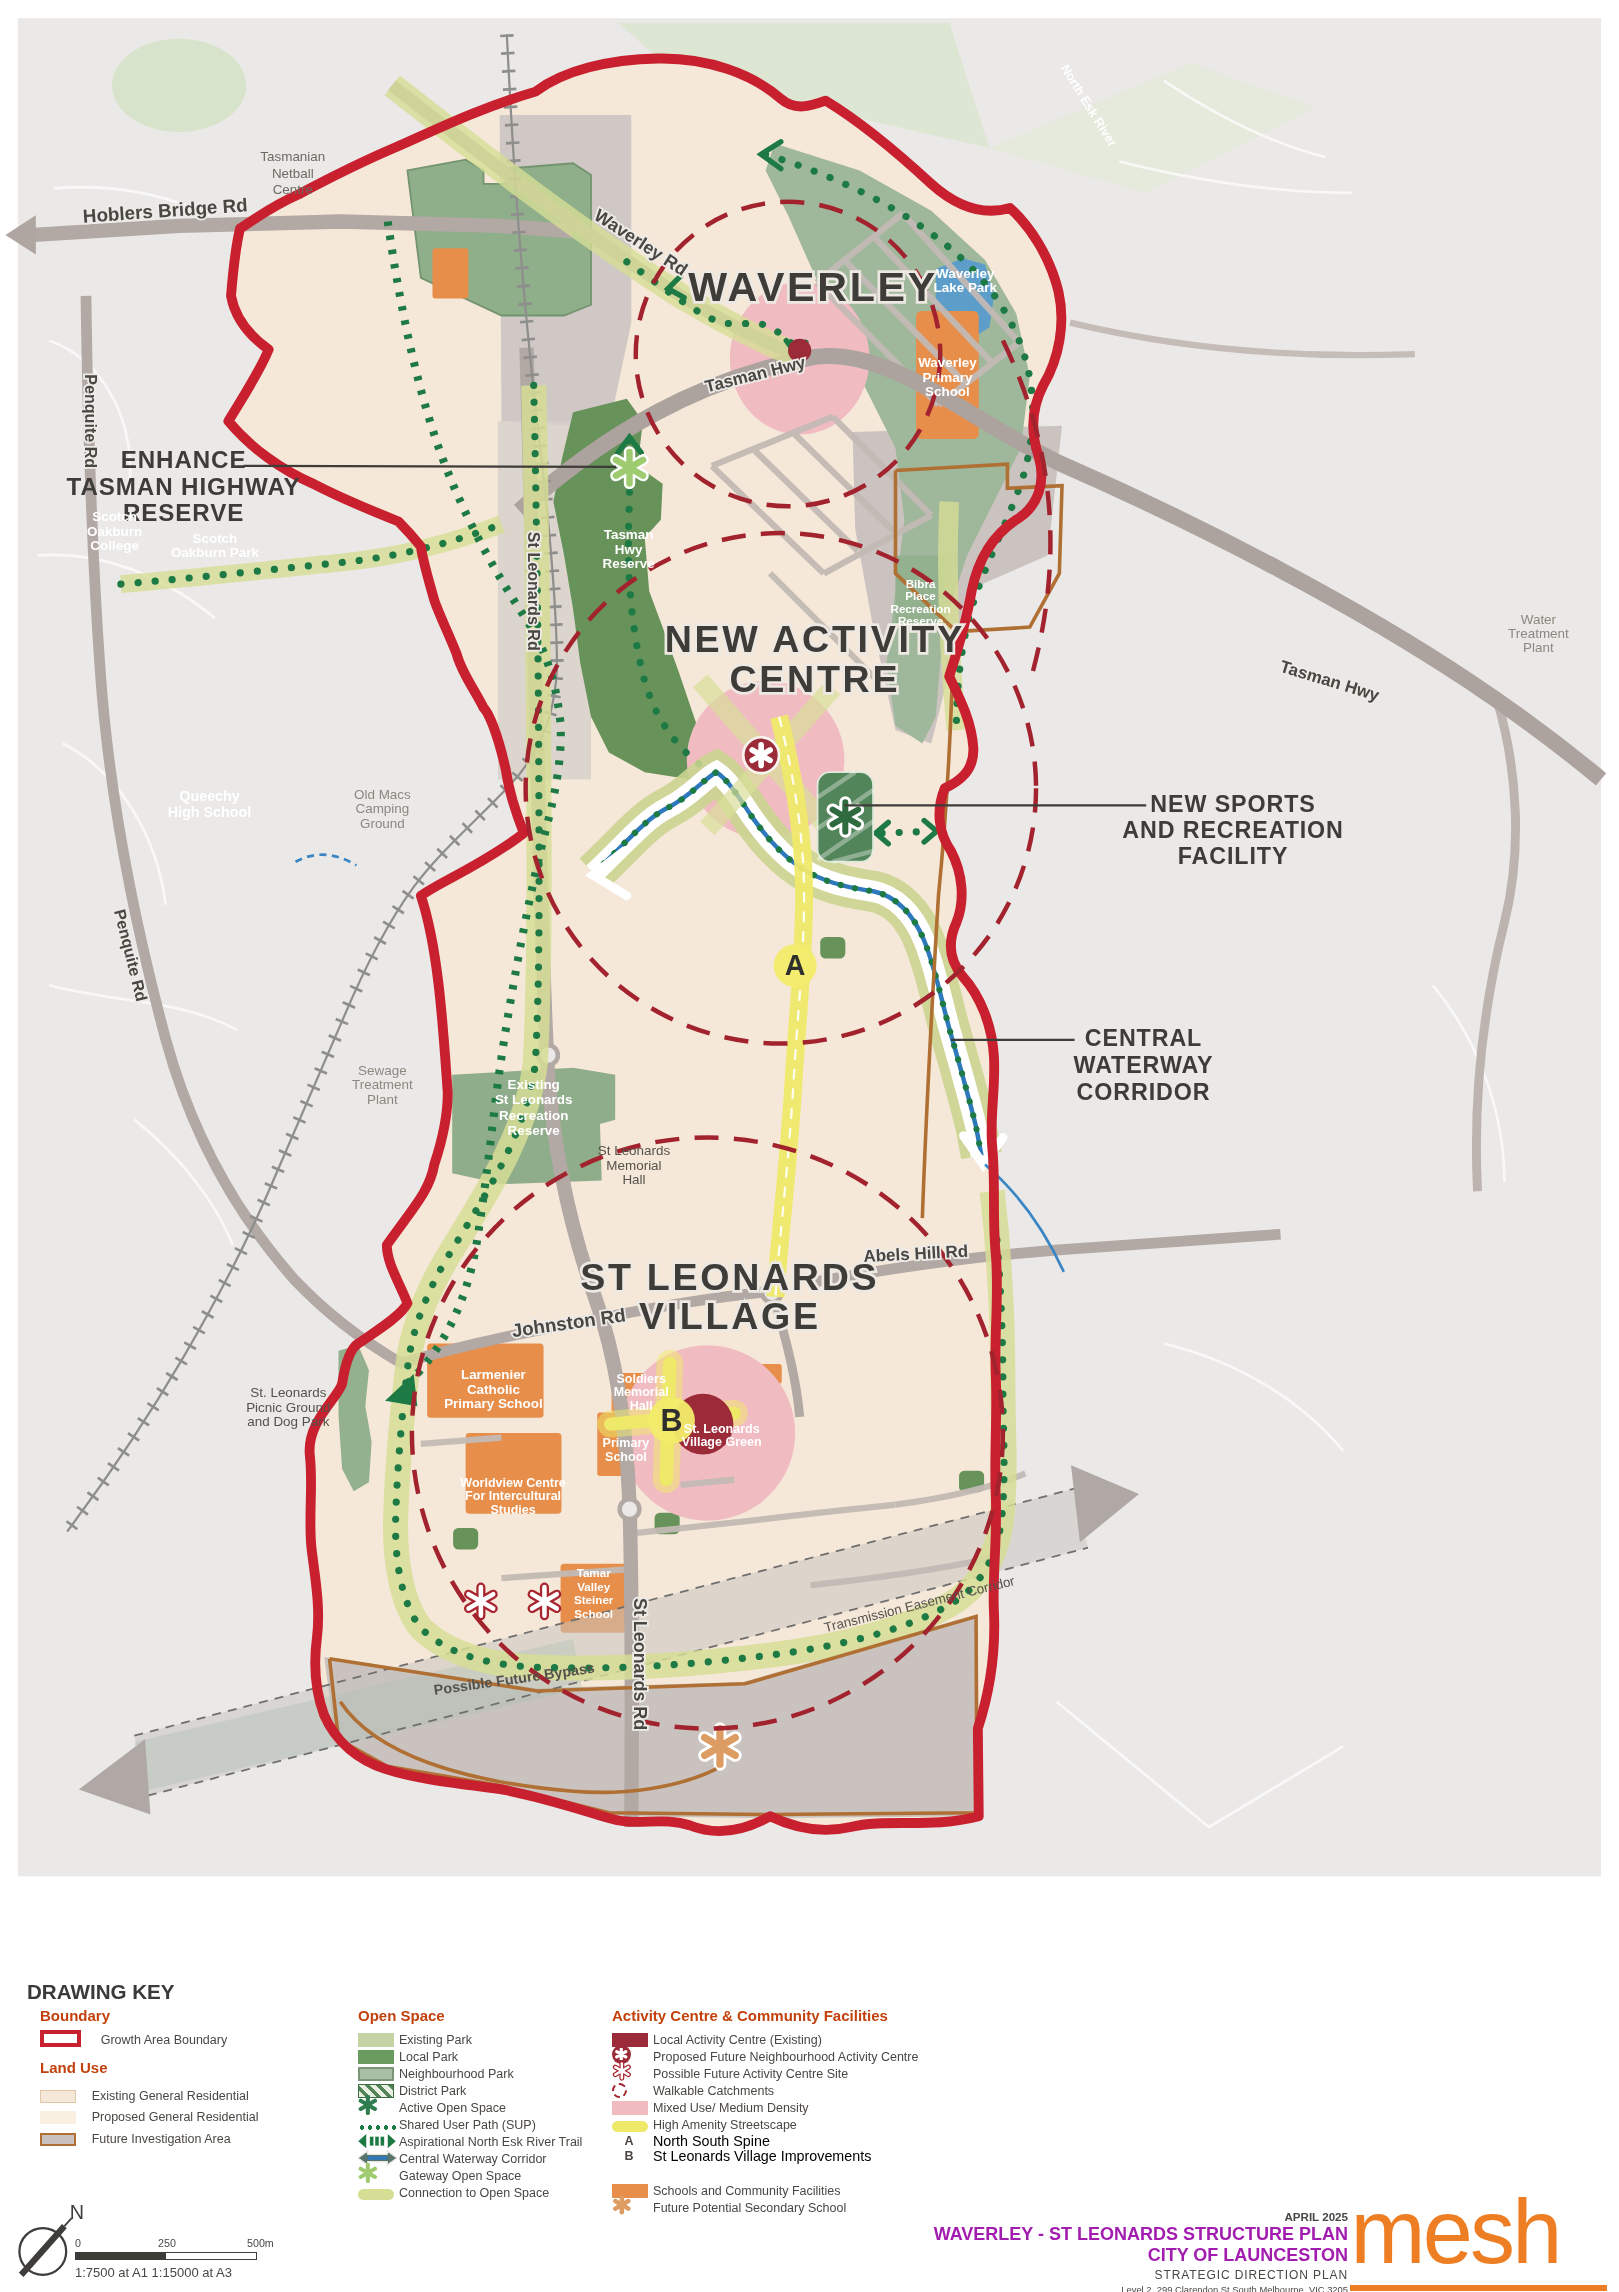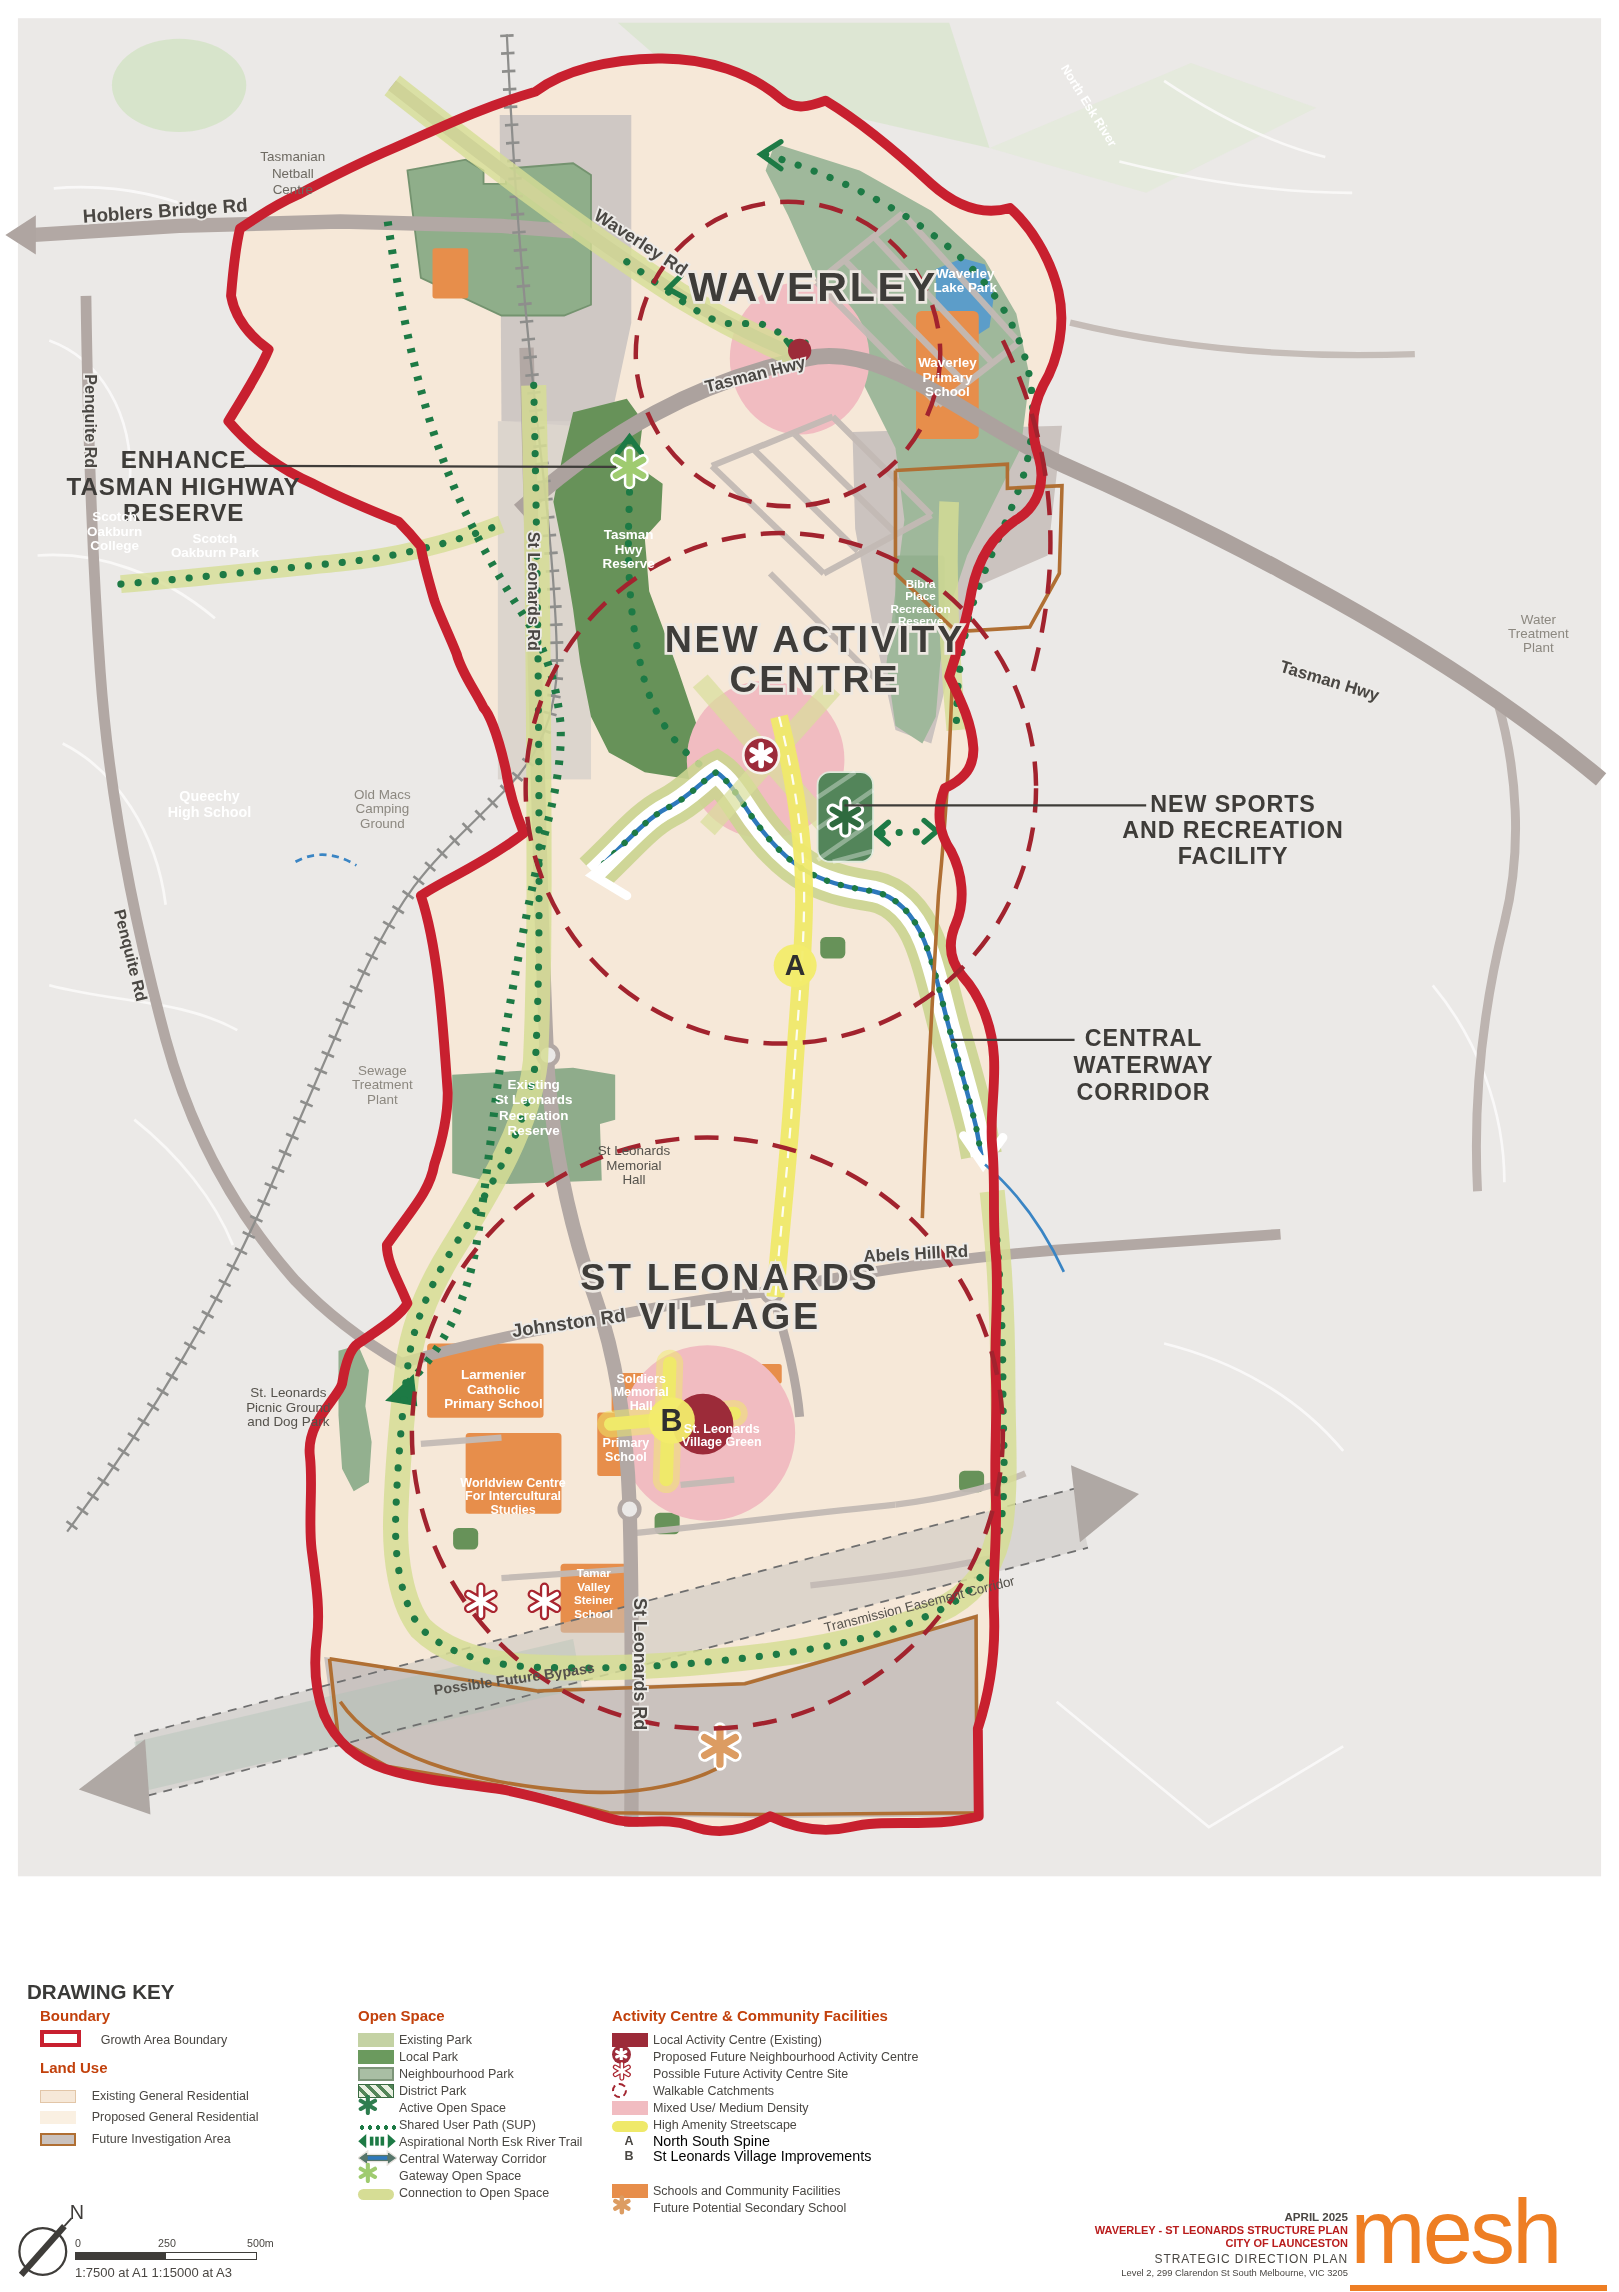--- a/index.html
+++ b/index.html
@@ -45,21 +45,21 @@
   .scale{position:absolute;left:75px;top:52px;width:206px;}
   .scale .nums{position:relative;height:12.5px;font-size:10.7px;color:#4a4743;}
   .scale .n0{position:absolute;left:0;}
   .scale .n250{position:absolute;left:83px;}
   .scale .n500{position:absolute;left:172px;}
   .bar{position:relative;margin-top:2.7px;width:182px;height:8px;border:1.3px solid #3f3d3a;box-sizing:border-box;background:#fff;}
   .bar .half{position:absolute;left:0;top:0;width:50%;height:100%;background:#3f3d3a;}
   .ratio{margin-top:4.5px;font-size:13px;color:#4a4743;}
   .tblock{position:absolute;right:271px;top:25px;text-align:right;color:#4a4743;line-height:1.25;}
   .tb-date{font-size:11.6px;font-weight:bold;}
-  .tb-l1,.tb-l2{font-size:11px;font-weight:bold;color:#b91c1c;line-height:1.15;}
+  .tb-l1,.tb-l2{font-size:18px;font-weight:bold;color:#a21caf;line-height:1.15;}
   .tb-l3{font-size:12px;letter-spacing:0.9px;margin-top:1.8px;}
   .tb-ad,.tb-ct{font-size:9.4px;margin-top:0.9px;}
   .mesh{position:absolute;right:11.6px;top:7.2px;width:257px;text-align:left;color:#ee7e23;
         font-size:90px;line-height:0.9;letter-spacing:-2.7px;}
   .mesh-bar{position:absolute;right:11.6px;top:100px;width:257px;height:6.3px;background:#ee7e23;}
 </style>
 </head>
 <body>
 
 <div class="page">

